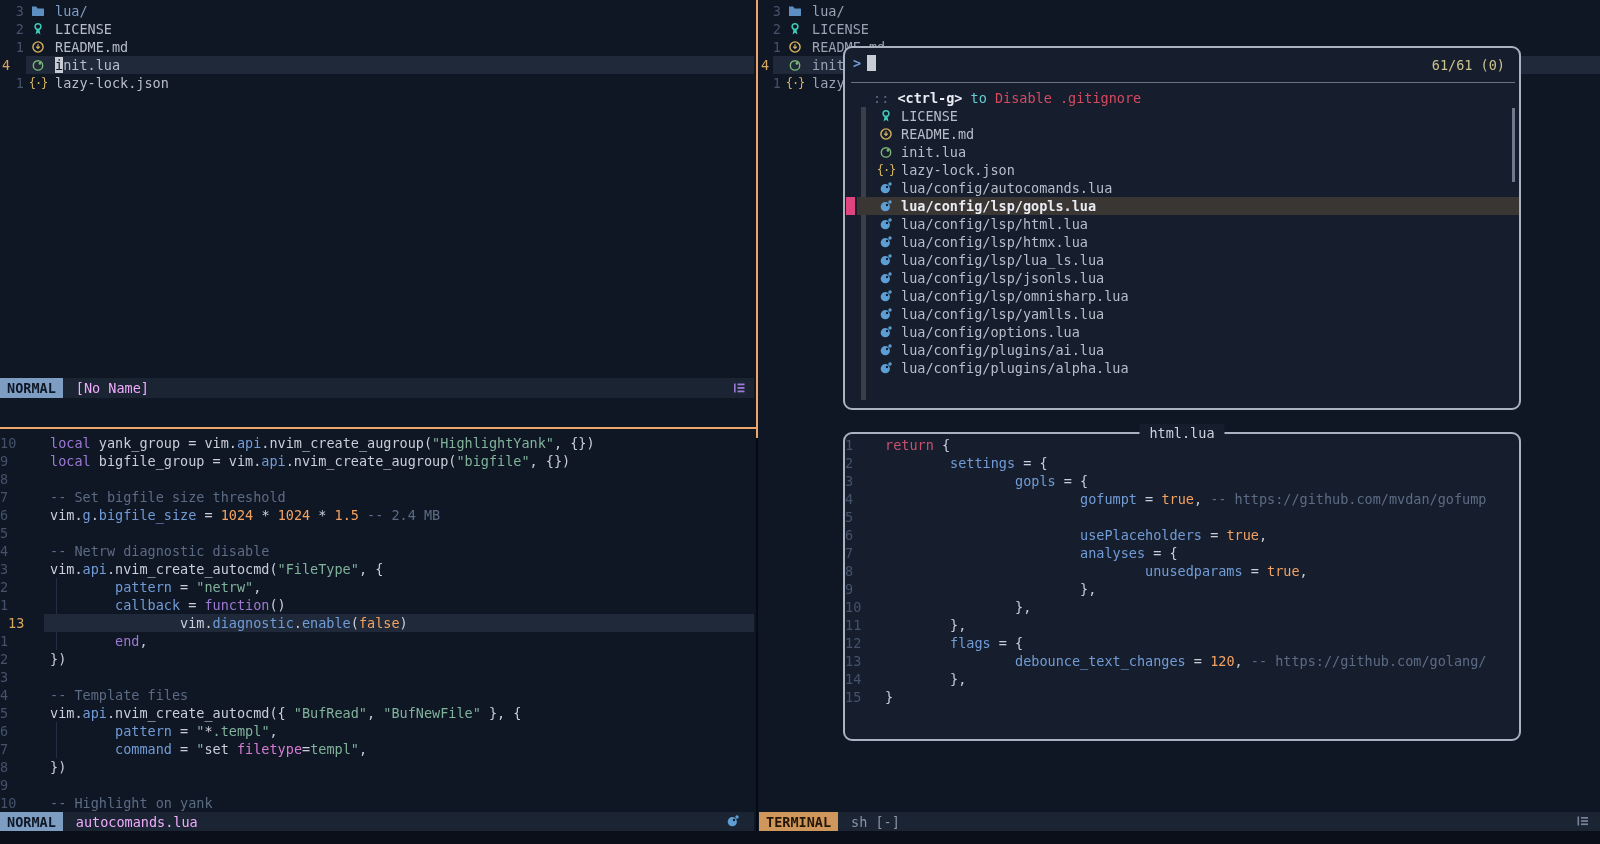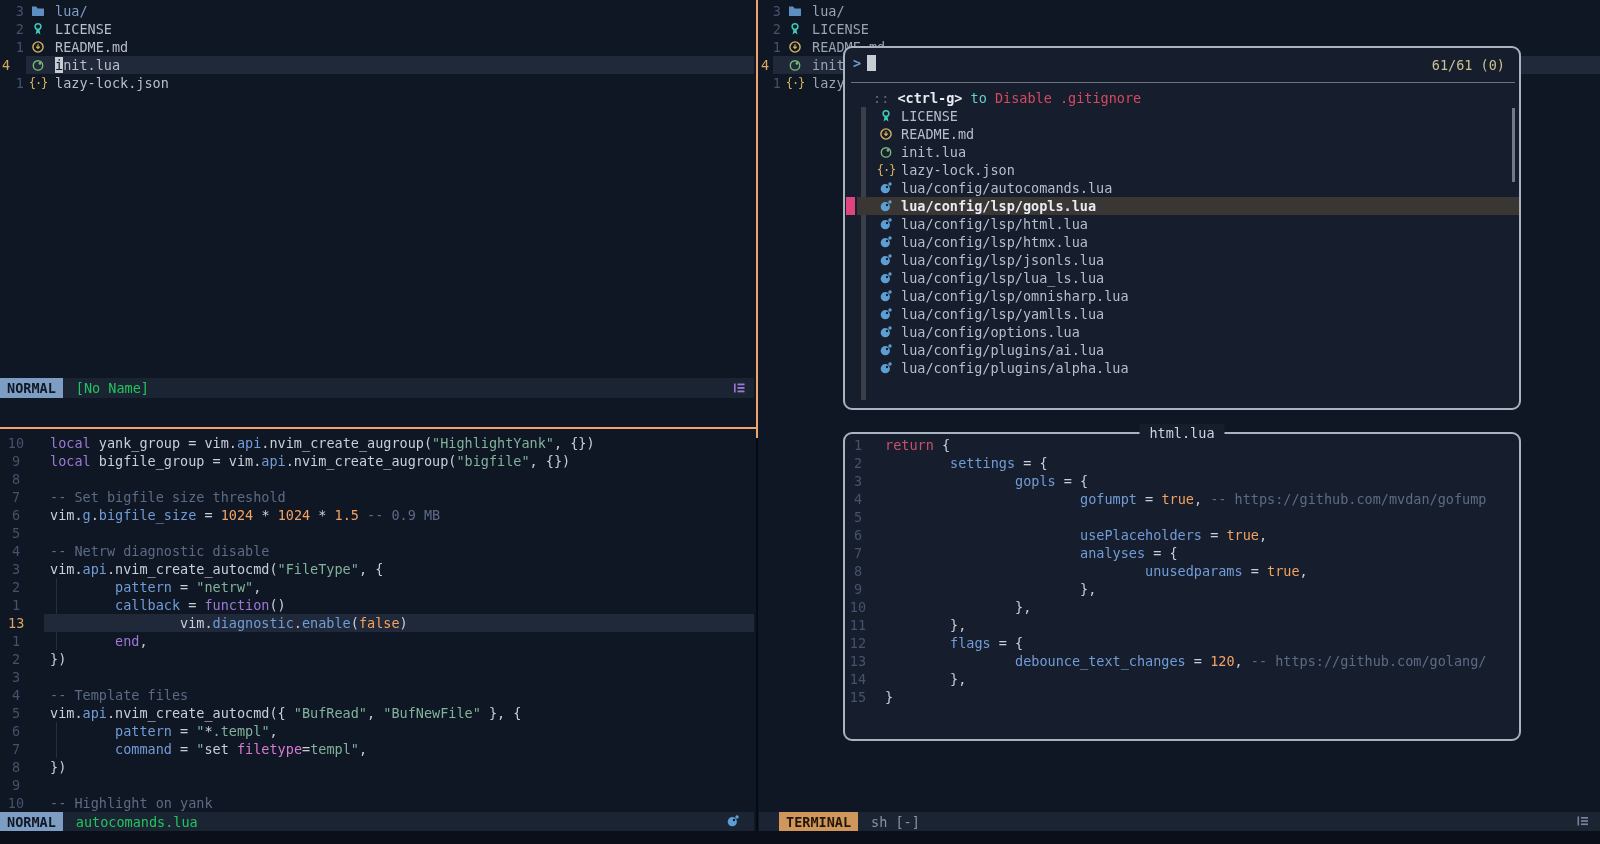--- a/index.html
+++ b/index.html
@@ -27,27 +27,27 @@
   .ex-name{margin-left:10px;white-space:pre;color:#b7bec9}
   .ex.dim .ex-name{color:var(--dim)}
   .ex-name.dir{color:#7f9fc6}
   .cblock{background:#c8ccd4;color:#0f1624}
   .json-glyph{color:#d9b55e;font-size:12px;letter-spacing:-1px}
   
   .statusline{position:absolute;height:20px;line-height:20px;background:var(--sl-bg);display:flex;align-items:center}
   .chip{font-weight:bold;padding:0 7px;height:20px;flex:none}
   .chip.blue{background:var(--chipblue);color:#0f1725}
   .chip.orange{background:var(--chiporange);color:#241707}
-  .sl-file{margin-left:13px;color:#22c55e;white-space:pre}
+  .sl-file{margin-left:13px;color:#f0abfc;white-space:pre}
   .sl-file.gray{color:#8a93a5}
   .sl-icon{position:absolute;top:3px;width:14px;height:14px}
   
   .code-row{display:flex;height:18px;position:relative}
   .code-row.cur{background:linear-gradient(to right,transparent 44px,var(--cursorline) 44px)}
-  .ln{width:40px;flex:none;text-align:center;padding-right:8px;color:var(--lnr);white-space:pre}
+  .ln{width:40px;flex:none;text-align:left;padding-right:8px;color:var(--lnr);white-space:pre}
   .ln.curn{text-align:left;padding-left:8px;color:var(--lnr-cur)}
   .preview-code .ln{width:30px;padding-right:4px}
   .code-row pre{margin:0;font:inherit;white-space:pre;padding-left:10px;overflow:hidden}
   .guide{position:absolute;width:1px;background:#232e42}
   
   .popup{position:absolute;background:var(--popup-bg);border:2px solid var(--border);border-radius:9px;z-index:10}
   .popup-title{position:absolute;top:-10px;left:50%;transform:translateX(-50%);background:var(--popup-bg);
     padding:0 10px;color:#cdd3dc;height:18px;line-height:18px;white-space:pre}
   .prompt-char{position:absolute;left:8px;top:6px;color:var(--blue);font-weight:bold}
   .cursor-block{position:absolute;left:22px;top:7px;width:9px;height:16px;background:#c8ccd4}
@@ -153,21 +153,21 @@
         <div class="code-row">
           <span class="ln">8</span>
           <pre></pre>
         </div>
         <div class="code-row">
           <span class="ln">7</span>
           <pre><span class="c-com">-- Set bigfile size threshold</span></pre>
         </div>
         <div class="code-row">
           <span class="ln">6</span>
-          <pre><span class="c-fg">vim.</span><span class="c-blue">g</span><span class="c-fg">.</span><span class="c-blue">bigfile_size</span><span class="c-fg"> = </span><span class="c-num">1024</span><span class="c-fg"> * </span><span class="c-num">1024</span><span class="c-fg"> * </span><span class="c-num">1.5</span><span class="c-com"> -- 0.9 MB</span></pre>
+          <pre><span class="c-fg">vim.</span><span class="c-blue">g</span><span class="c-fg">.</span><span class="c-blue">bigfile_size</span><span class="c-fg"> = </span><span class="c-num">1024</span><span class="c-fg"> * </span><span class="c-num">1024</span><span class="c-fg"> * </span><span class="c-num">1.5</span><span class="c-com"> -- 2.4 MB</span></pre>
         </div>
         <div class="code-row">
           <span class="ln">5</span>
           <pre></pre>
         </div>
         <div class="code-row">
           <span class="ln">4</span>
           <pre><span class="c-com">-- Netrw diagnostic disable</span></pre>
         </div>
         <div class="code-row">
@@ -286,21 +286,21 @@
       </div>
       <div class="ex-row">
         <span class="ex-num">1</span>
         <span class="ex-icon">
           <span class="json-glyph">{·}</span>
         </span>
         <span class="ex-name">lazy-lock.json</span>
       </div>
     </section>
 
-  <div class="statusline" style="left:759px;top:812px;width:841px;height:19px;padding-left:20px">
+  <div class="statusline" style="left:759px;top:812px;width:841px;height:19px;padding-left:0">
     <span class="chip orange">TERMINAL</span>
     <span class="sl-file gray">sh [-]</span>
     <span class="sl-icon" style="right:10px;top:2px">
       <svg width="14" height="14" viewBox="0 0 14 14">
           <g fill="#76839a">
             <rect x="1.5" y="2.5" width="1.6" height="9"></rect>
             <rect x="5" y="3" width="7" height="1.7"></rect>
             <rect x="5" y="6.2" width="7" height="1.7"></rect>
             <rect x="5" y="9.4" width="7" height="1.7"></rect>
           </g>
@@ -348,26 +348,26 @@
             </svg></span><span>lua/config/lsp/html.lua</span></div>
         <div class="res-row"><span class="ex-icon"><svg width="14" height="14" viewBox="0 0 14 14">
               <circle cx="6.3" cy="7.7" r="4.6" fill="#5d9fd4"></circle>
               <circle cx="11" cy="3" r="1.7" fill="#5d9fd4"></circle>
               <circle cx="8" cy="6" r="1.2" fill="#161e2e"></circle>
             </svg></span><span>lua/config/lsp/htmx.lua</span></div>
         <div class="res-row"><span class="ex-icon"><svg width="14" height="14" viewBox="0 0 14 14">
               <circle cx="6.3" cy="7.7" r="4.6" fill="#5d9fd4"></circle>
               <circle cx="11" cy="3" r="1.7" fill="#5d9fd4"></circle>
               <circle cx="8" cy="6" r="1.2" fill="#161e2e"></circle>
+            </svg></span><span>lua/config/lsp/lua_ls.lua</span></div>
+        <div class="res-row"><span class="ex-icon"><svg width="14" height="14" viewBox="0 0 14 14">
+              <circle cx="6.3" cy="7.7" r="4.6" fill="#5d9fd4"></circle>
+              <circle cx="11" cy="3" r="1.7" fill="#5d9fd4"></circle>
+              <circle cx="8" cy="6" r="1.2" fill="#161e2e"></circle>
             </svg></span><span>lua/config/lsp/jsonls.lua</span></div>
-        <div class="res-row"><span class="ex-icon"><svg width="14" height="14" viewBox="0 0 14 14">
-              <circle cx="6.3" cy="7.7" r="4.6" fill="#5d9fd4"></circle>
-              <circle cx="11" cy="3" r="1.7" fill="#5d9fd4"></circle>
-              <circle cx="8" cy="6" r="1.2" fill="#161e2e"></circle>
-            </svg></span><span>lua/config/lsp/lua_ls.lua</span></div>
         <div class="res-row"><span class="ex-icon"><svg width="14" height="14" viewBox="0 0 14 14">
               <circle cx="6.3" cy="7.7" r="4.6" fill="#5d9fd4"></circle>
               <circle cx="11" cy="3" r="1.7" fill="#5d9fd4"></circle>
               <circle cx="8" cy="6" r="1.2" fill="#161e2e"></circle>
             </svg></span><span>lua/config/lsp/omnisharp.lua</span></div>
         <div class="res-row"><span class="ex-icon"><svg width="14" height="14" viewBox="0 0 14 14">
               <circle cx="6.3" cy="7.7" r="4.6" fill="#5d9fd4"></circle>
               <circle cx="11" cy="3" r="1.7" fill="#5d9fd4"></circle>
               <circle cx="8" cy="6" r="1.2" fill="#161e2e"></circle>
             </svg></span><span>lua/config/lsp/yamlls.lua</span></div>

